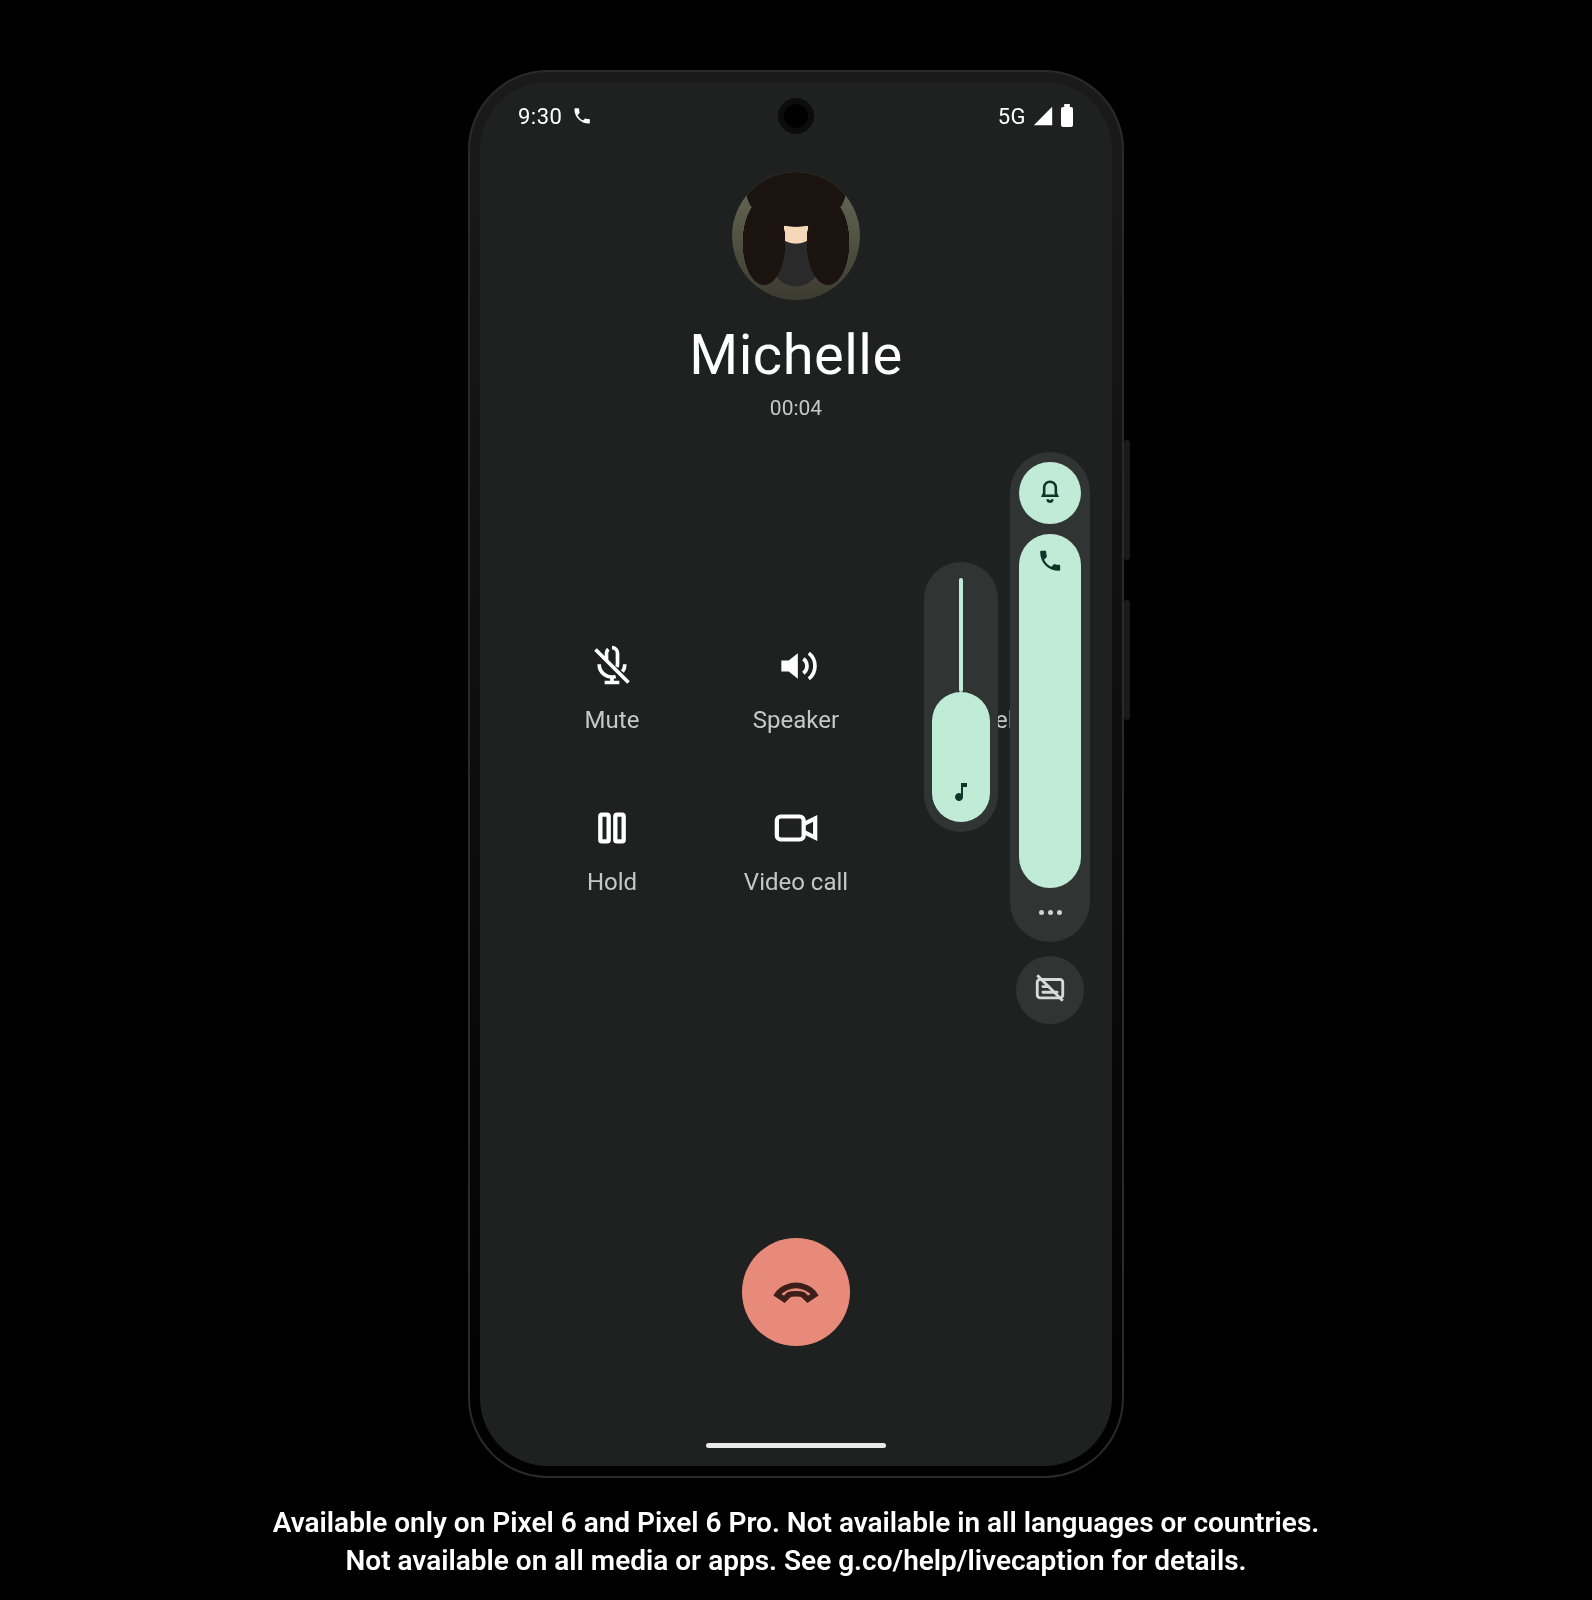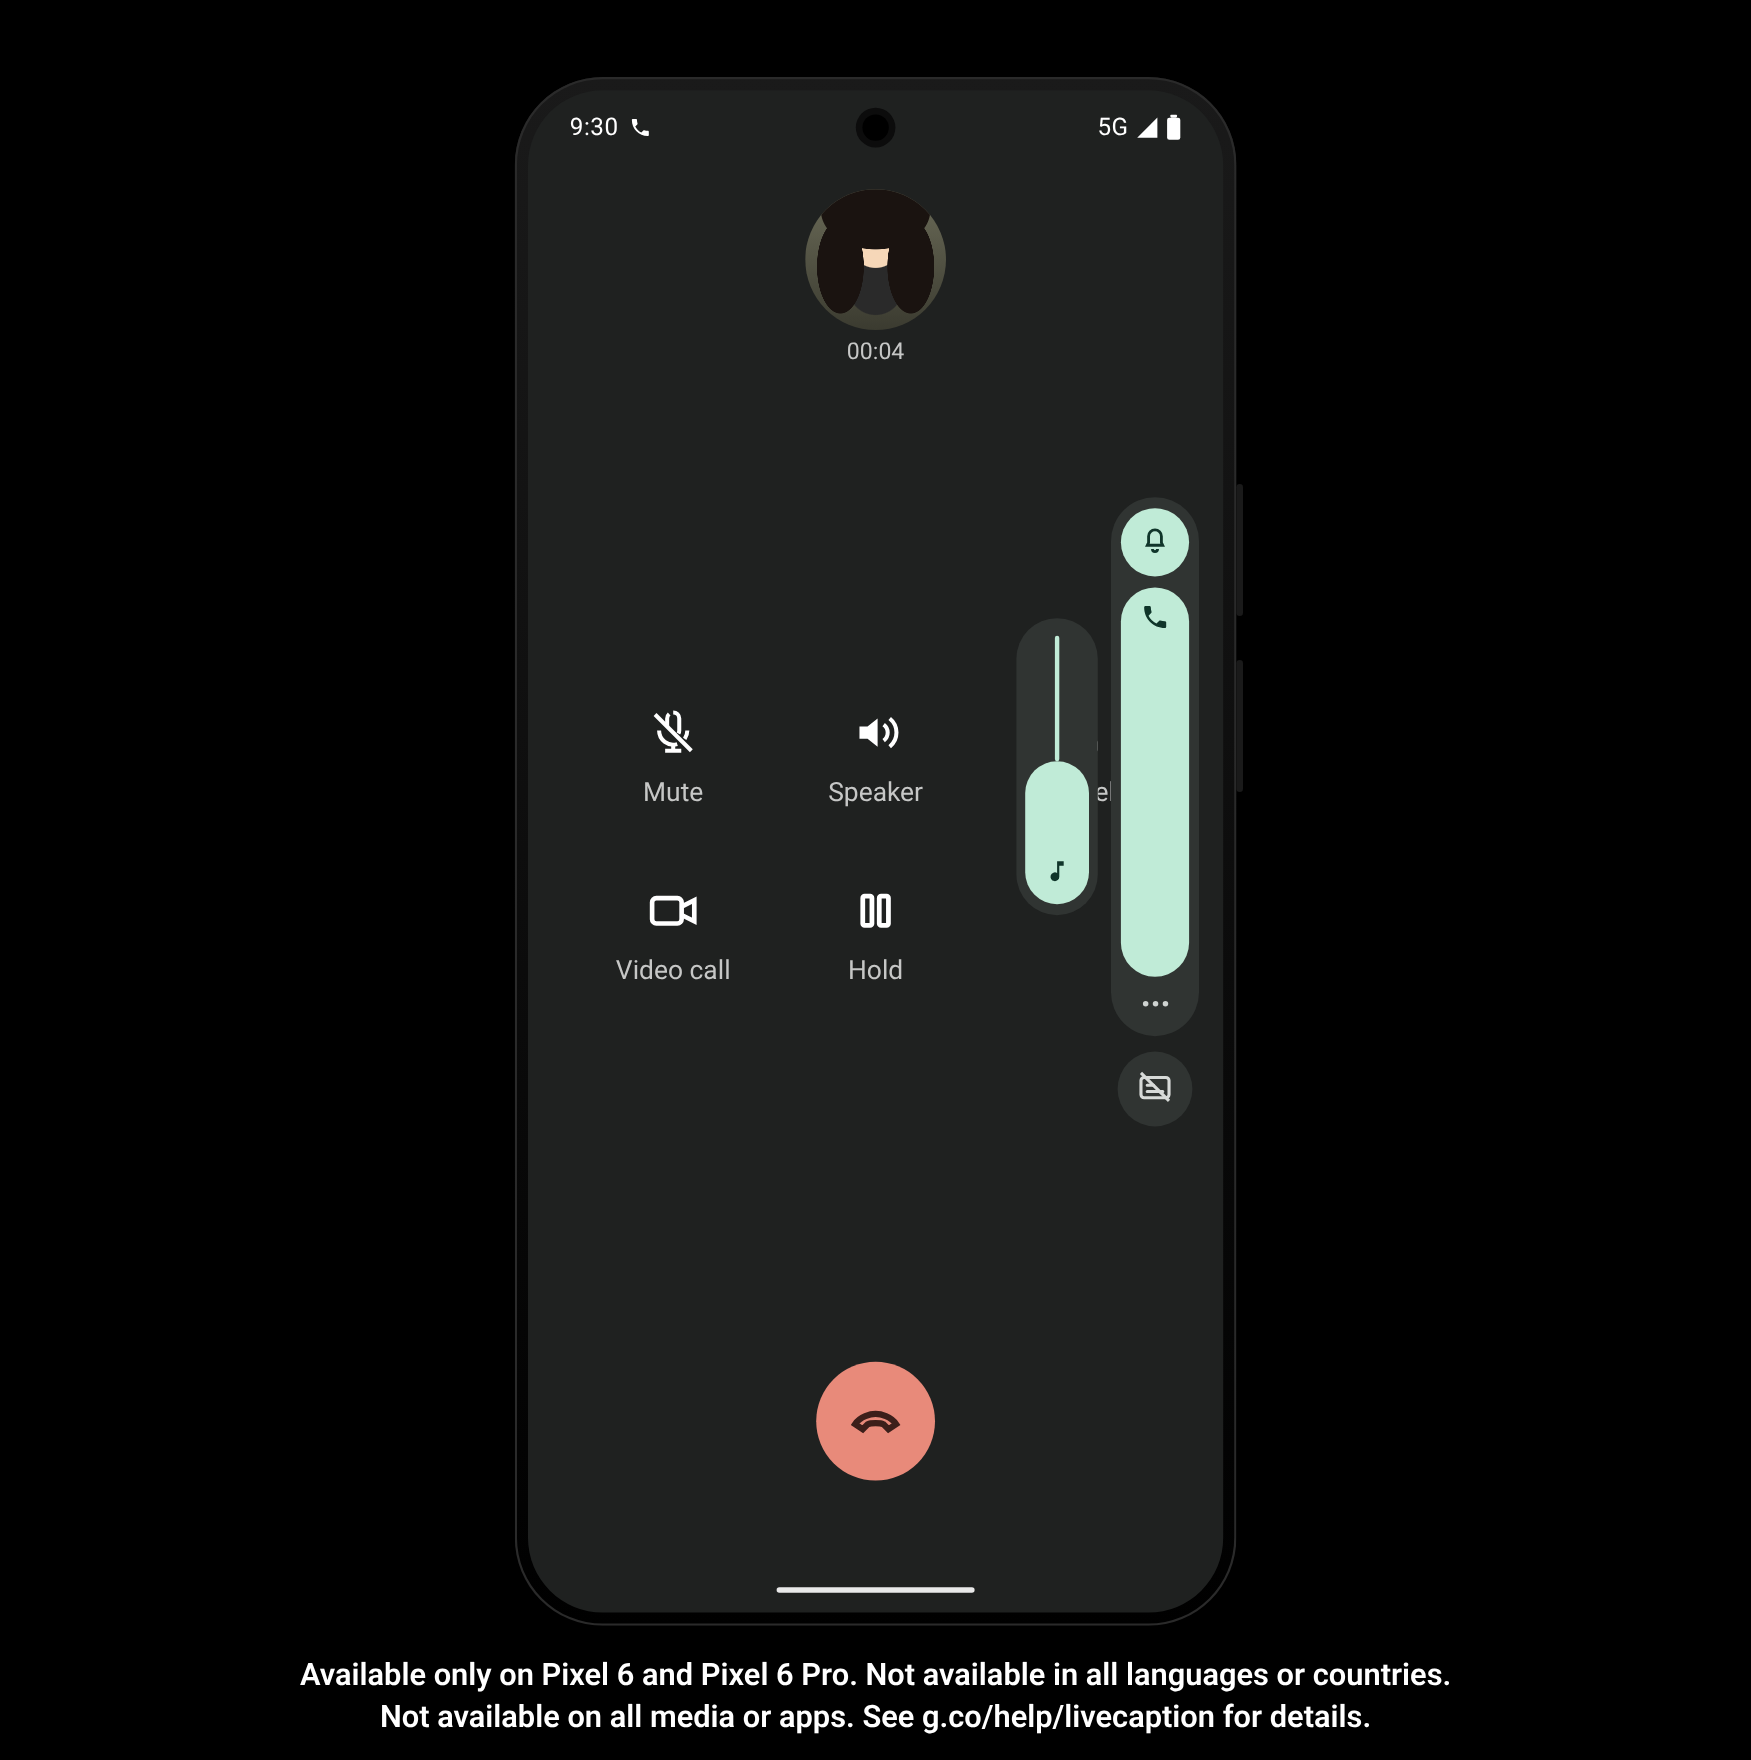--- a/index.html
+++ b/index.html
@@ -302,20 +302,21 @@
           <svg class="icon-svg" width="14" height="24" viewBox="0 0 14 24" fill="#fff">
               <rect x="1" y="3" width="12" height="20" rx="2"></rect>
               <rect x="4" y="0" width="6" height="3" rx="1"></rect>
             </svg>
         </span>
       </div>
     </div>
 
     <div class="contact">
       <div class="avatar"></div>
+      <div class="contact-name">Michelle</div>
       <div class="call-duration">00:04</div>
     </div>
 
     <div class="actions">
       <div class="action">
         <div class="action-icon">
           <svg width="44" height="44" viewBox="0 0 24 24" fill="none" stroke="#fff" stroke-width="2">
               <path d="M12 2a3 3 0 0 1 3 3v6a3 3 0 0 1-.4 1.5M9 9V5a3 3 0 0 1 1-2.2"></path>
               <path d="M19 11a7 7 0 0 1-1.3 4.1M5 11a7 7 0 0 0 9 6.7"></path>
               <path d="M12 18v3M8 21h8"></path>
@@ -341,36 +342,36 @@
           <svg width="46" height="46" viewBox="0 0 24 24" fill="#fff">
               <path d="M6.6 10.8c1.5 2.9 3.7 5.1 6.6 6.6l2.2-2.2c.3-.3.7-.4 1.1-.3 1.2.4 2.5.6 3.8.6.6 0 1.1.5 1.1 1.1V20c0 .6-.5 1.1-1.1 1.1C10.5 21.1 2.9 13.5 2.9 3.7 2.9 3.1 3.4 2.6 4 2.6h3.4c.6 0 1.1.5 1.1 1.1 0 1.3.2 2.6.6 3.8.1.4 0 .8-.3 1.1L6.6 10.8z"></path>
               <path d="M16 3v6M13 6h6" stroke="#fff" stroke-width="2.4" fill="none" stroke-linecap="round"></path>
             </svg>
         </div>
         <div class="action-label">Add help</div>
       </div>
 
       <div class="action">
         <div class="action-icon">
+          <svg width="40" height="40" viewBox="0 0 24 24" fill="none" stroke="#fff" stroke-width="2.6">
+              <rect x="5" y="4" width="5" height="16" rx="1"></rect>
+              <rect x="14" y="4" width="5" height="16" rx="1"></rect>
+            </svg>
+        </div>
+        <div class="action-label">Hold</div>
+      </div>
+
+      <div class="action">
+        <div class="action-icon">
           <svg width="46" height="46" viewBox="0 0 24 24" fill="none" stroke="#fff" stroke-width="2.2">
               <rect x="2" y="6" width="14" height="12" rx="2"></rect>
               <path d="M16 10l6-3v10l-6-3"></path>
             </svg>
         </div>
         <div class="action-label">Video call</div>
-      </div>
-
-      <div class="action">
-        <div class="action-icon">
-          <svg width="40" height="40" viewBox="0 0 24 24" fill="none" stroke="#fff" stroke-width="2.6">
-              <rect x="5" y="4" width="5" height="16" rx="1"></rect>
-              <rect x="14" y="4" width="5" height="16" rx="1"></rect>
-            </svg>
-        </div>
-        <div class="action-label">Hold</div>
       </div>
     </div>
 
     <div class="media-slider">
       <div class="media-stem"></div>
       <div class="media-thumb">
         <span>
           <svg width="24" height="24" viewBox="0 0 24 24" fill="#10352a">
               <path d="M12 3v10.6A4 4 0 1 0 14 17V7h4V3z"></path>
             </svg>

